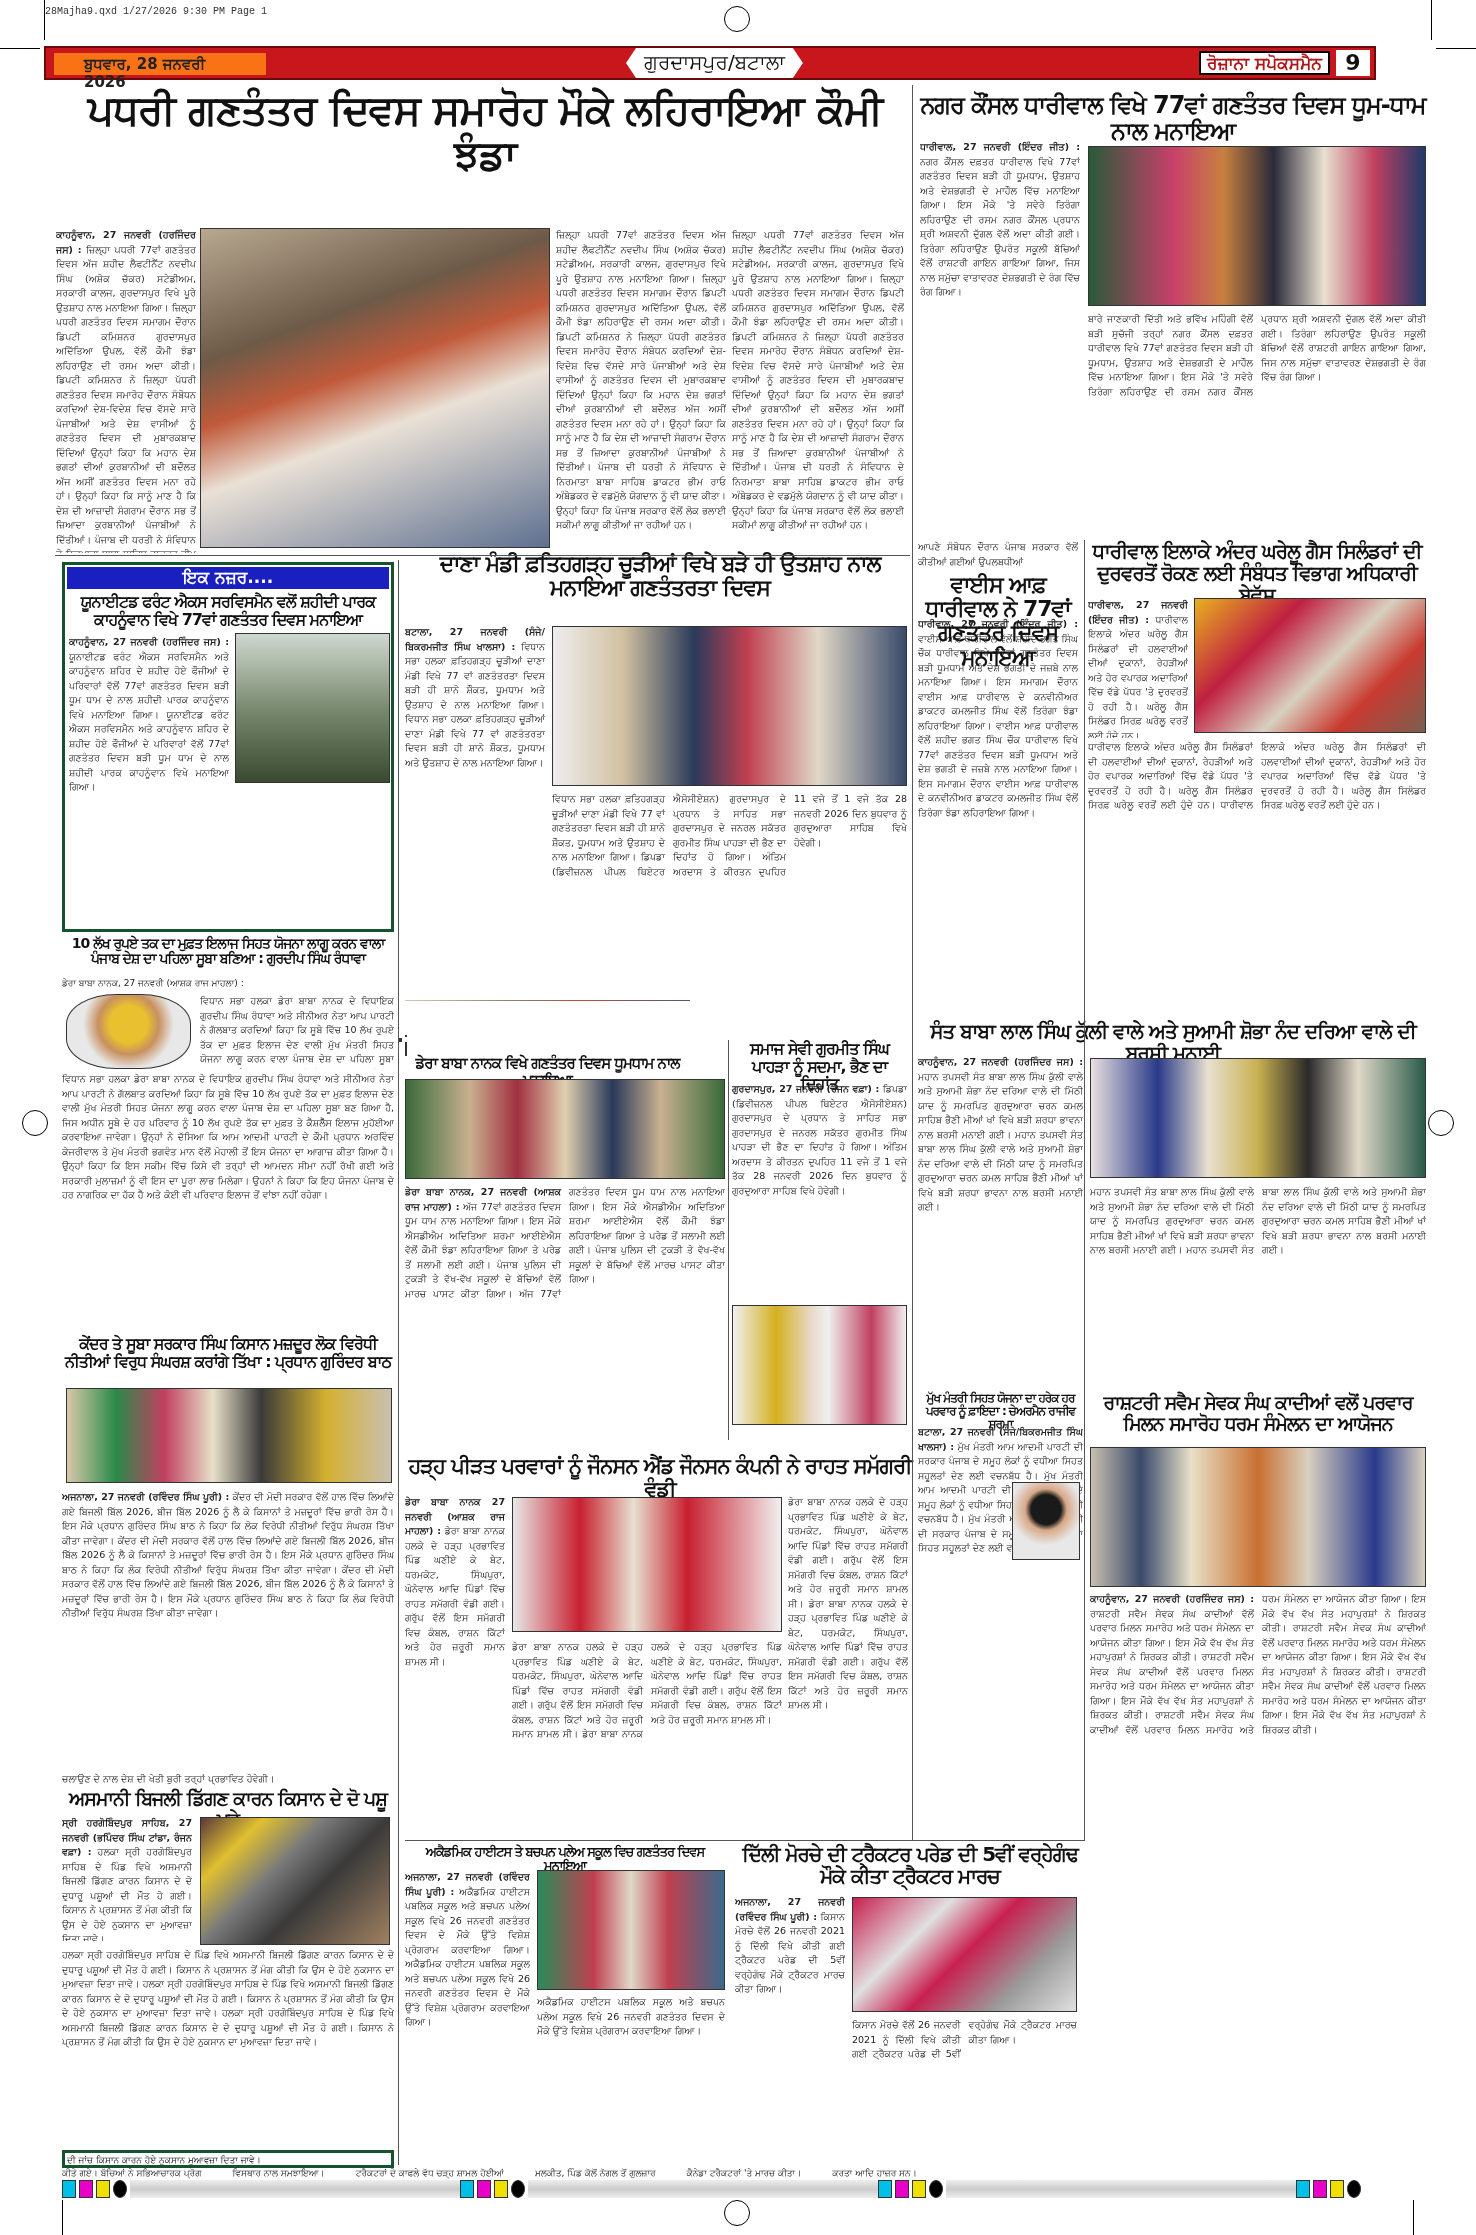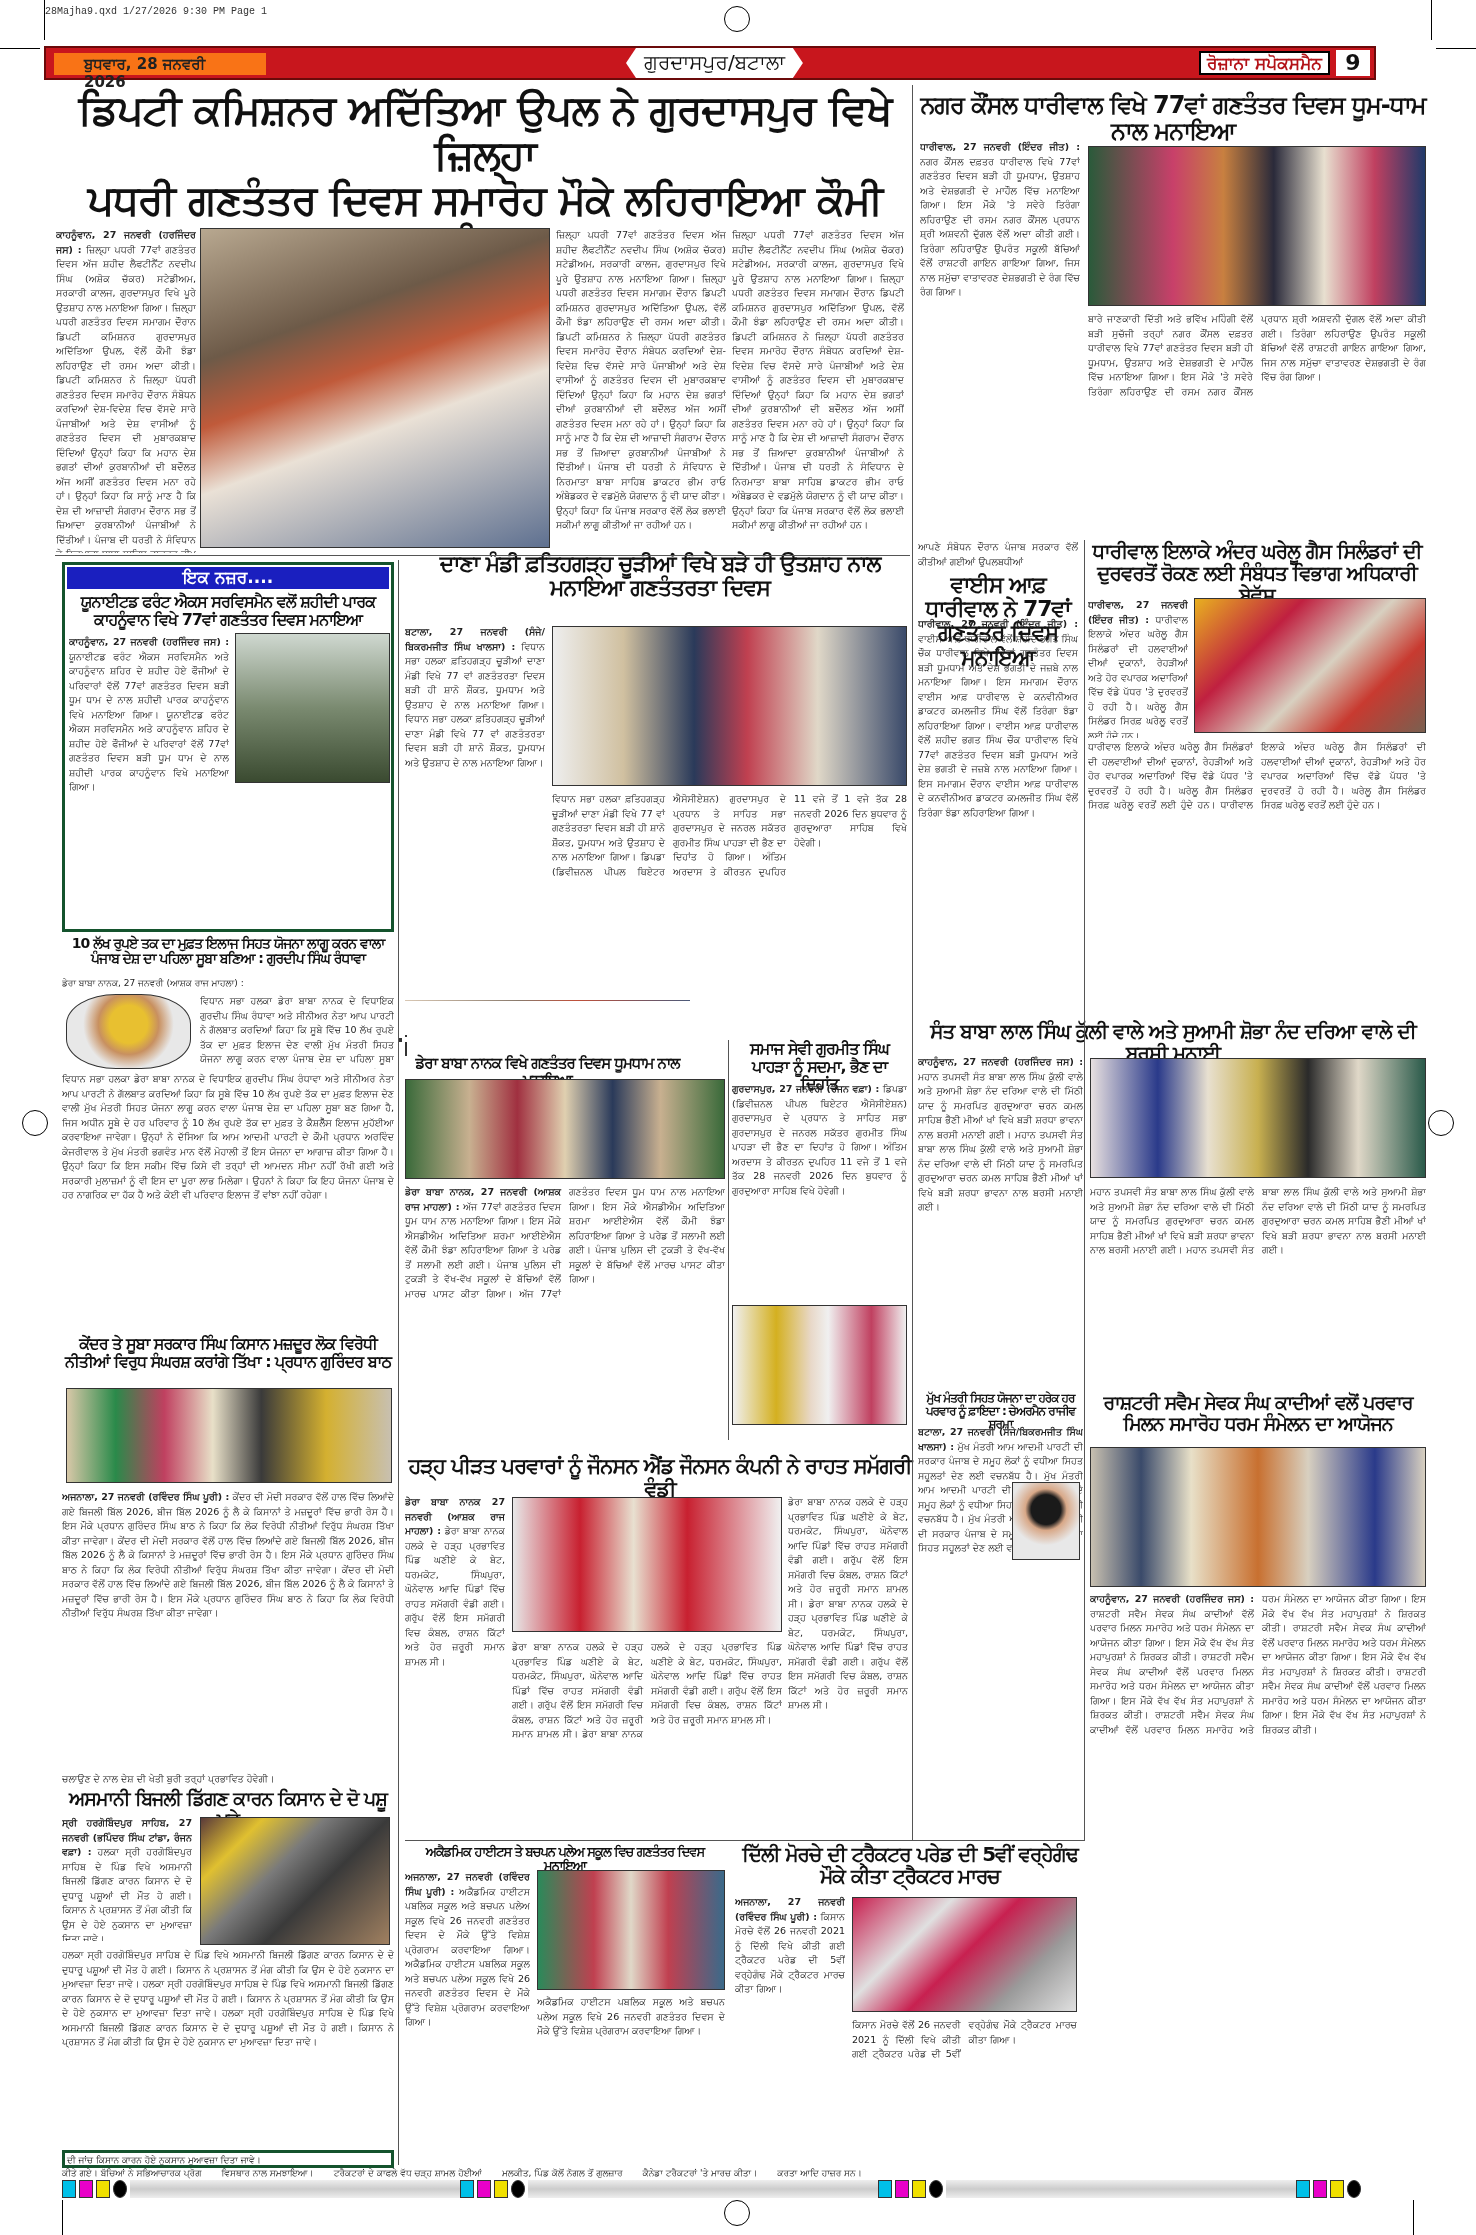--- a/index.html
+++ b/index.html
@@ -38,21 +38,20 @@
 <div class="abs reg" style="left:724px;top:2200px"></div>
 
 <div class="abs masthead">
   <div class="abs datebox">ਬੁਧਵਾਰ, 28 ਜਨਵਰੀ 2026</div>
   <div class="abs section-tag">ਗੁਰਦਾਸਪੁਰ/ਬਟਾਲਾ</div>
   <div class="abs brand">ਰੋਜ਼ਾਨਾ ਸਪੋਕਸਮੈਨ</div>
   <div class="abs pageno">9</div>
 </div>
 
 <div class="abs headline" style="left:55px;top:88px;width:860px;font-size:41px;text-align:center">
-  <div>ਡਿਪਟੀ ਕਮਿਸ਼ਨਰ ਅਦਿੱਤਿਆ ਉਪਲ ਨੇ ਗੁਰਦਾਸਪੁਰ ਵਿਖੇ ਜ਼ਿਲ੍ਹਾ</div>
   <div>ਪਧਰੀ ਗਣਤੰਤਰ ਦਿਵਸ ਸਮਾਰੋਹ ਮੌਕੇ ਲਹਿਰਾਇਆ ਕੌਮੀ ਝੰਡਾ</div>
 </div>
 <div class="abs body-text" style="left:56px;top:228px;width:140px;height:325px">
   <b>ਕਾਹਨੂੰਵਾਨ, 27 ਜਨਵਰੀ (ਹਰਜਿੰਦਰ ਜਸ) :</b>
   <span>ਜ਼ਿਲ੍ਹਾ ਪਧਰੀ 77ਵਾਂ ਗਣਤੰਤਰ ਦਿਵਸ ਅੱਜ ਸ਼ਹੀਦ ਲੈਫਟੀਨੈਂਟ ਨਵਦੀਪ ਸਿੰਘ (ਅਸ਼ੋਕ ਚੱਕਰ) ਸਟੇਡੀਅਮ, ਸਰਕਾਰੀ ਕਾਲਜ, ਗੁਰਦਾਸਪੁਰ ਵਿਖੇ ਪੂਰੇ ਉਤਸ਼ਾਹ ਨਾਲ ਮਨਾਇਆ ਗਿਆ। ਜ਼ਿਲ੍ਹਾ ਪਧਰੀ ਗਣਤੰਤਰ ਦਿਵਸ ਸਮਾਗਮ ਦੌਰਾਨ ਡਿਪਟੀ ਕਮਿਸ਼ਨਰ ਗੁਰਦਾਸਪੁਰ ਅਦਿੱਤਿਆ ਉਪਲ, ਵੱਲੋਂ ਕੌਮੀ ਝੰਡਾ ਲਹਿਰਾਉਣ ਦੀ ਰਸਮ ਅਦਾ ਕੀਤੀ। ਡਿਪਟੀ ਕਮਿਸ਼ਨਰ ਨੇ ਜ਼ਿਲ੍ਹਾ ਪੱਧਰੀ ਗਣਤੰਤਰ ਦਿਵਸ ਸਮਾਰੋਹ ਦੌਰਾਨ ਸੰਬੋਧਨ ਕਰਦਿਆਂ ਦੇਸ਼-ਵਿਦੇਸ਼ ਵਿਚ ਵੱਸਦੇ ਸਾਰੇ ਪੰਜਾਬੀਆਂ ਅਤੇ ਦੇਸ਼ ਵਾਸੀਆਂ ਨੂੰ ਗਣਤੰਤਰ ਦਿਵਸ ਦੀ ਮੁਬਾਰਕਬਾਦ ਦਿੰਦਿਆਂ ਉਨ੍ਹਾਂ ਕਿਹਾ ਕਿ ਮਹਾਨ ਦੇਸ਼ ਭਗਤਾਂ ਦੀਆਂ ਕੁਰਬਾਨੀਆਂ ਦੀ ਬਦੌਲਤ ਅੱਜ ਅਸੀਂ ਗਣਤੰਤਰ ਦਿਵਸ ਮਨਾ ਰਹੇ ਹਾਂ। ਉਨ੍ਹਾਂ ਕਿਹਾ ਕਿ ਸਾਨੂੰ ਮਾਣ ਹੈ ਕਿ ਦੇਸ਼ ਦੀ ਆਜ਼ਾਦੀ ਸੰਗਰਾਮ ਦੌਰਾਨ ਸਭ ਤੋਂ ਜ਼ਿਆਦਾ ਕੁਰਬਾਨੀਆਂ ਪੰਜਾਬੀਆਂ ਨੇ ਦਿੱਤੀਆਂ। ਪੰਜਾਬ ਦੀ ਧਰਤੀ ਨੇ ਸੰਵਿਧਾਨ ਦੇ ਨਿਰਮਾਤਾ ਬਾਬਾ ਸਾਹਿਬ ਡਾਕਟਰ ਭੀਮ ਰਾਓ ਅੰਬੇਡਕਰ ਦੇ ਵਡਮੁੱਲੇ ਯੋਗਦਾਨ ਨੂੰ ਵੀ ਯਾਦ ਕੀਤਾ। ਉਨ੍ਹਾਂ ਕਿਹਾ ਕਿ ਪੰਜਾਬ ਸਰਕਾਰ ਵੱਲੋਂ ਲੋਕ ਭਲਾਈ ਸਕੀਮਾਂ ਲਾਗੂ ਕੀਤੀਆਂ ਜਾ ਰਹੀਆਂ ਹਨ।</span>
 </div>
 <div class="abs photo" style="left:200px;top:228px;width:350px;height:320px;background:linear-gradient(160deg,#b8a890 0%,#6d5a48 30%,#c05a3a 45%,#eae1d6 60%,#5e7090 100%)"></div>
 <div class="abs body-text" style="left:556px;top:228px;width:170px;height:325px">
   <span>ਜ਼ਿਲ੍ਹਾ ਪਧਰੀ 77ਵਾਂ ਗਣਤੰਤਰ ਦਿਵਸ ਅੱਜ ਸ਼ਹੀਦ ਲੈਫਟੀਨੈਂਟ ਨਵਦੀਪ ਸਿੰਘ (ਅਸ਼ੋਕ ਚੱਕਰ) ਸਟੇਡੀਅਮ, ਸਰਕਾਰੀ ਕਾਲਜ, ਗੁਰਦਾਸਪੁਰ ਵਿਖੇ ਪੂਰੇ ਉਤਸ਼ਾਹ ਨਾਲ ਮਨਾਇਆ ਗਿਆ। ਜ਼ਿਲ੍ਹਾ ਪਧਰੀ ਗਣਤੰਤਰ ਦਿਵਸ ਸਮਾਗਮ ਦੌਰਾਨ ਡਿਪਟੀ ਕਮਿਸ਼ਨਰ ਗੁਰਦਾਸਪੁਰ ਅਦਿੱਤਿਆ ਉਪਲ, ਵੱਲੋਂ ਕੌਮੀ ਝੰਡਾ ਲਹਿਰਾਉਣ ਦੀ ਰਸਮ ਅਦਾ ਕੀਤੀ। ਡਿਪਟੀ ਕਮਿਸ਼ਨਰ ਨੇ ਜ਼ਿਲ੍ਹਾ ਪੱਧਰੀ ਗਣਤੰਤਰ ਦਿਵਸ ਸਮਾਰੋਹ ਦੌਰਾਨ ਸੰਬੋਧਨ ਕਰਦਿਆਂ ਦੇਸ਼-ਵਿਦੇਸ਼ ਵਿਚ ਵੱਸਦੇ ਸਾਰੇ ਪੰਜਾਬੀਆਂ ਅਤੇ ਦੇਸ਼ ਵਾਸੀਆਂ ਨੂੰ ਗਣਤੰਤਰ ਦਿਵਸ ਦੀ ਮੁਬਾਰਕਬਾਦ ਦਿੰਦਿਆਂ ਉਨ੍ਹਾਂ ਕਿਹਾ ਕਿ ਮਹਾਨ ਦੇਸ਼ ਭਗਤਾਂ ਦੀਆਂ ਕੁਰਬਾਨੀਆਂ ਦੀ ਬਦੌਲਤ ਅੱਜ ਅਸੀਂ ਗਣਤੰਤਰ ਦਿਵਸ ਮਨਾ ਰਹੇ ਹਾਂ। ਉਨ੍ਹਾਂ ਕਿਹਾ ਕਿ ਸਾਨੂੰ ਮਾਣ ਹੈ ਕਿ ਦੇਸ਼ ਦੀ ਆਜ਼ਾਦੀ ਸੰਗਰਾਮ ਦੌਰਾਨ ਸਭ ਤੋਂ ਜ਼ਿਆਦਾ ਕੁਰਬਾਨੀਆਂ ਪੰਜਾਬੀਆਂ ਨੇ ਦਿੱਤੀਆਂ। ਪੰਜਾਬ ਦੀ ਧਰਤੀ ਨੇ ਸੰਵਿਧਾਨ ਦੇ ਨਿਰਮਾਤਾ ਬਾਬਾ ਸਾਹਿਬ ਡਾਕਟਰ ਭੀਮ ਰਾਓ ਅੰਬੇਡਕਰ ਦੇ ਵਡਮੁੱਲੇ ਯੋਗਦਾਨ ਨੂੰ ਵੀ ਯਾਦ ਕੀਤਾ। ਉਨ੍ਹਾਂ ਕਿਹਾ ਕਿ ਪੰਜਾਬ ਸਰਕਾਰ ਵੱਲੋਂ ਲੋਕ ਭਲਾਈ ਸਕੀਮਾਂ ਲਾਗੂ ਕੀਤੀਆਂ ਜਾ ਰਹੀਆਂ ਹਨ।</span>
 </div>
@@ -246,21 +245,21 @@
   <span>ਕਿਸਾਨ ਮੋਰਚੇ ਵੱਲੋਂ 26 ਜਨਵਰੀ 2021 ਨੂੰ ਦਿੱਲੀ ਵਿਖੇ ਕੀਤੀ ਗਈ ਟ੍ਰੈਕਟਰ ਪਰੇਡ ਦੀ 5ਵੀਂ ਵਰ੍ਹੇਗੰਢ ਮੌਕੇ ਟ੍ਰੈਕਟਰ ਮਾਰਚ ਕੀਤਾ ਗਿਆ।</span>
 </div>
 
 <div class="abs colrule" style="left:398px;top:560px;height:1605px"></div>
 <div class="abs colrule" style="left:912px;top:85px;height:1755px"></div>
 <div class="abs colrule" style="left:1084px;top:540px;height:1300px"></div>
 <div class="abs colrule" style="left:728px;top:1040px;height:400px"></div>
 <div class="abs crop-h" style="left:55px;top:555px;width:855px;background:#555"></div>
 <div class="abs crop-h" style="left:405px;top:1840px;width:680px;background:#555"></div>
 
-<div class="abs" style="left:62px;top:2168px;width:1360px;height:20px;font-size:9px;display:flex;gap:20px;color:#222">
+<div class="abs" style="left:62px;top:2168px;width:1360px;height:20px;font-size:9px;display:flex;gap:31px;color:#222">
   <span>ਕੀਤੇ ਗਏ। ਬੱਚਿਆਂ ਨੇ ਸਭਿਆਚਾਰਕ ਪ੍ਰੋਗ</span>
   <span>ਵਿਸਥਾਰ ਨਾਲ ਸਮਝਾਇਆ।</span>
   <span>ਟਰੈਕਟਰਾਂ ਦੇ ਕਾਫਲੇ ਵੱਧ ਚੜ੍ਹ ਸ਼ਾਮਲ ਹੋਈਆਂ</span>
   <span>ਮਲਕੀਤ, ਪਿੰਡ ਕੋਲੋਂ ਨੋਗਲ ਤੋਂ ਗੁਲਜ਼ਾਰ</span>
   <span>ਕੈਨੇਡਾ ਟਰੈਕਟਰਾਂ 'ਤੇ ਮਾਰਚ ਕੀਤਾ।</span>
   <span>ਕਰਤਾ ਆਦਿ ਹਾਜ਼ਰ ਸਨ।</span>
 </div>
 <div class="abs" style="left:62px;top:2168px;width:0;height:0"></div>
 
 <div class="abs" style="left:20px;top:2178px;width:1436px;height:22px;display:flex;align-items:center">

